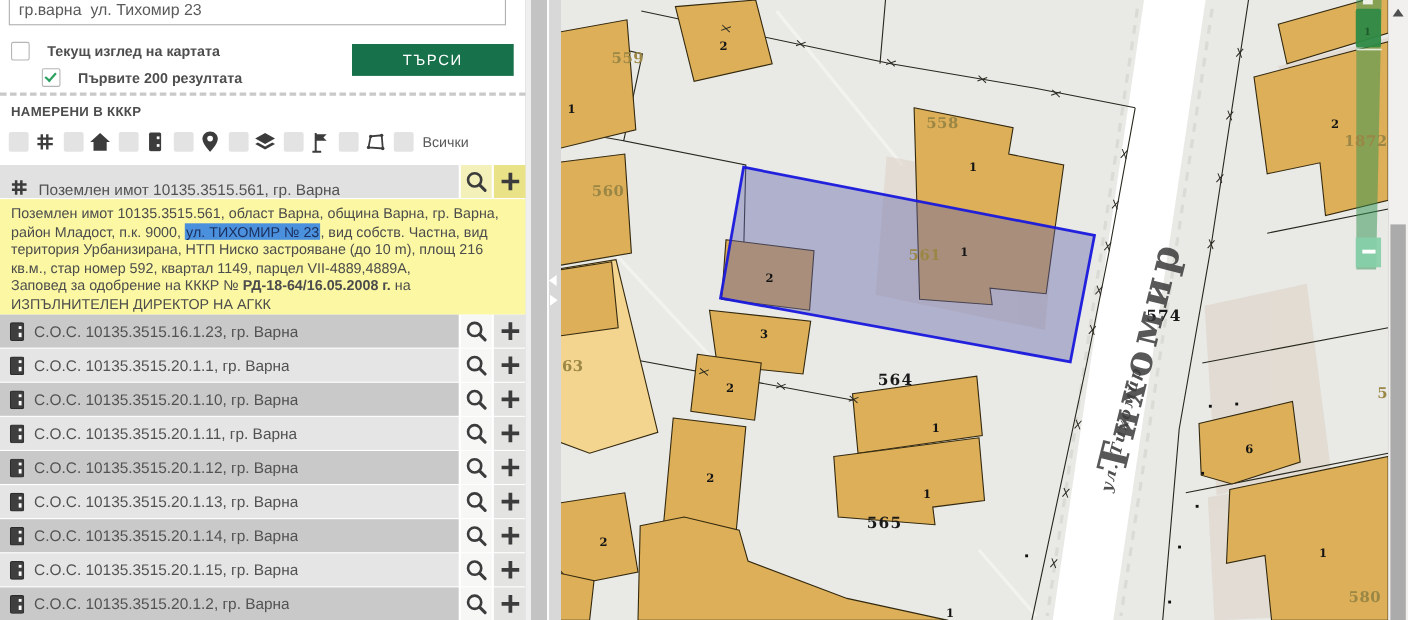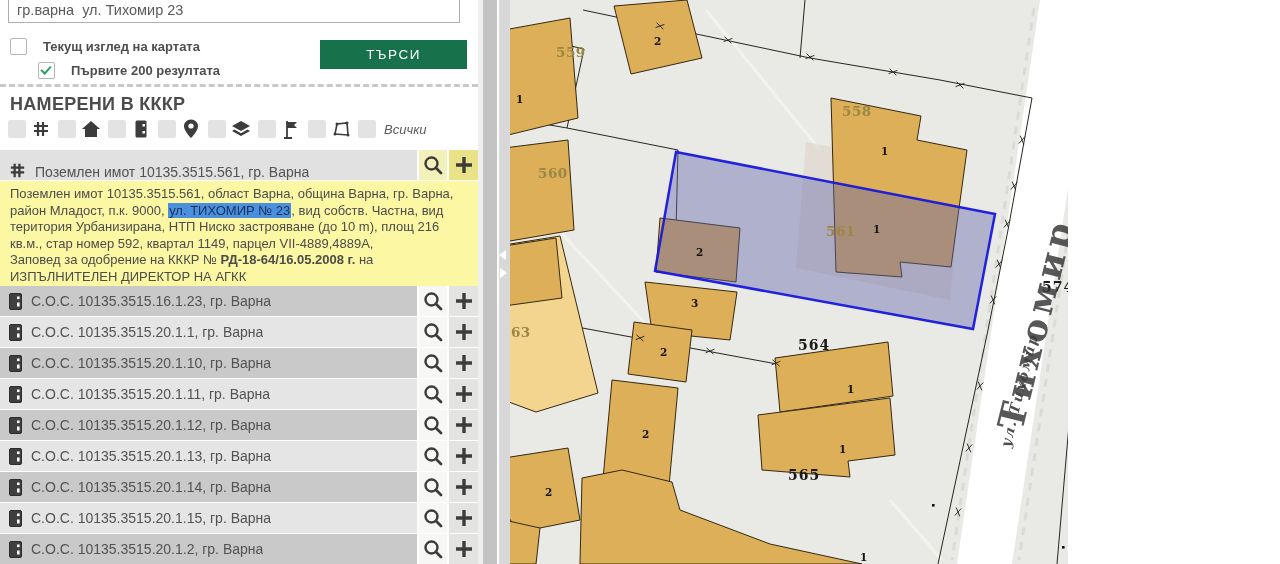--- a/index.html
+++ b/index.html
@@ -1,36 +1,36 @@
 <!DOCTYPE html>
 <html><head>
 <meta charset="utf-8">
 <style>
   html,body{margin:0;padding:0;background:#fff;}
-  .app{position:relative;width:1068px;height:564px;background:#737373;overflow:hidden;
+  .app{position:relative;width:1280px;height:564px;background:#737373;overflow:hidden;
        font-family:"Liberation Sans",sans-serif;}
   
   .sidebar{position:absolute;left:0;top:0;width:478px;height:564px;background:#fff;overflow:hidden;}
   .search-input{position:absolute;left:8px;top:-13px;width:452px;height:36px;border:1px solid #b0b0b0;
        background:#fff;font-family:"Liberation Sans",sans-serif;font-size:14.5px;color:#5a5a5a;
        padding:10px 8px 0 8px;box-sizing:border-box;outline:none;}
   .cb-row{position:absolute;left:10px;display:flex;align-items:center;gap:16px;}
   .cb{width:15px;height:15px;background:#fff;border:1px solid #b5b5b5;border-radius:2px;position:relative;flex:0 0 auto;}
   .cb.checked::after{content:"";position:absolute;left:2px;top:3px;width:8px;height:4px;
        border-left:2px solid #2aa05f;border-bottom:2px solid #2aa05f;transform:rotate(-48deg);}
   .cb-label{font-size:13px;font-weight:bold;color:#4e4e4e;}
   .search-btn{position:absolute;left:320px;top:40px;width:147px;height:29px;background:#17714a;color:#fff;
        display:flex;align-items:center;justify-content:center;font-size:13.5px;letter-spacing:1.5px;cursor:pointer;}
   .dashed-sep{position:absolute;left:0;top:84px;width:478px;height:0;border-top:3px dashed #c9c9c9;}
-  .section-title{position:absolute;left:10px;top:94px;font-size:18px;font-weight:bold;color:#4c4c4c;letter-spacing:.3px;}
+  .section-title{position:absolute;left:10px;top:94px;font-size:12px;font-weight:bold;color:#4c4c4c;letter-spacing:.3px;}
   .filter-row{position:absolute;left:8px;top:116px;height:26px;display:flex;align-items:center;}
   .filter-pair{display:flex;align-items:center;width:50px;}
   .filter-cb{width:18px;height:18px;background:#e3e3e3;border-radius:2px;flex:0 0 auto;}
   .filter-ic{width:30px;display:flex;justify-content:center;align-items:center;}
-  .filter-all{font-size:13px;color:#5a5a5a;margin-left:8px;font-style:italic;}
+  .filter-all{font-size:13px;color:#5a5a5a;margin-left:8px;}
   
   .sel-row{position:absolute;left:0;top:150px;width:478px;height:30px;display:flex;align-items:center;}
   .sel-main{flex:1;height:30px;background:#e1e1e1;display:flex;align-items:flex-end;gap:8px;padding-left:8px;}
   .sel-label,.row-label{font-size:14px;color:#525252;white-space:nowrap;overflow:hidden;}
   .cell{width:28px;height:30px;display:flex;align-items:center;justify-content:center;margin-left:2px;flex:0 0 auto;}
   .sel-row .lens-cell{background:#f4f0ba;}
   .sel-row .plus-cell{background:#e9e287;width:29px;}
   
   .details{position:absolute;left:0;top:181px;width:478px;height:105px;background:#fbf7a3;box-sizing:border-box;
        padding:5px 10px;font-size:13px;line-height:16.5px;color:#4c4c4c;overflow:hidden;}

